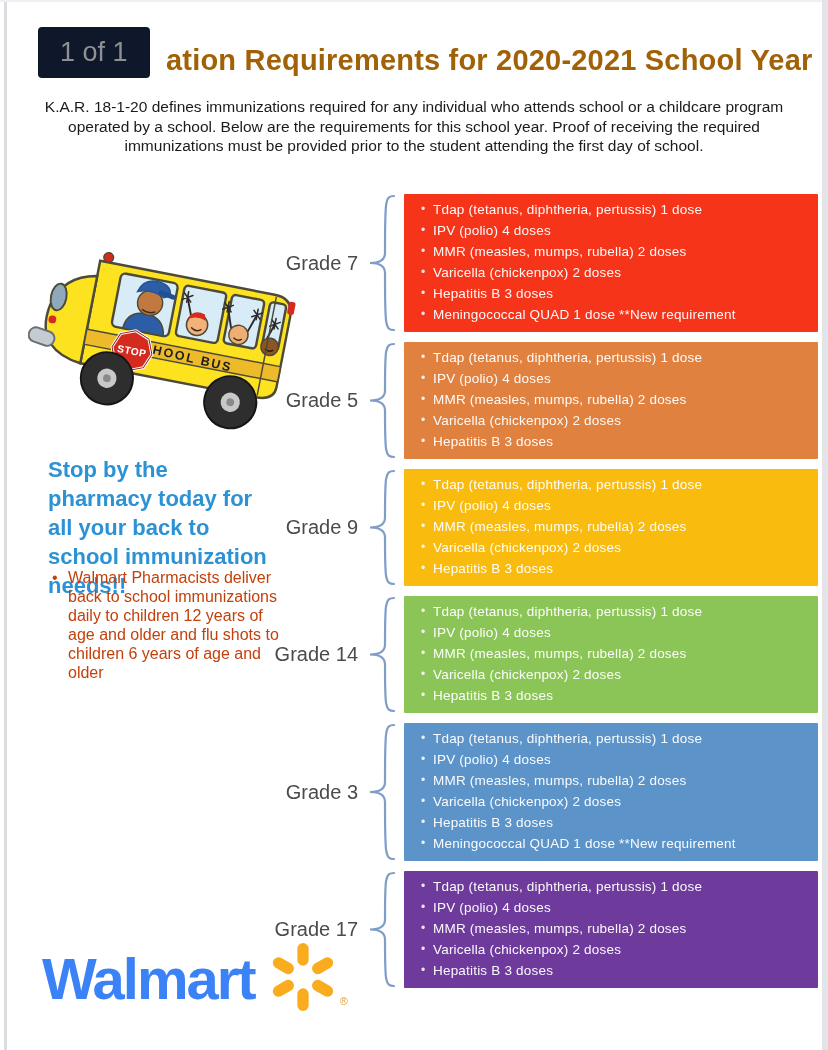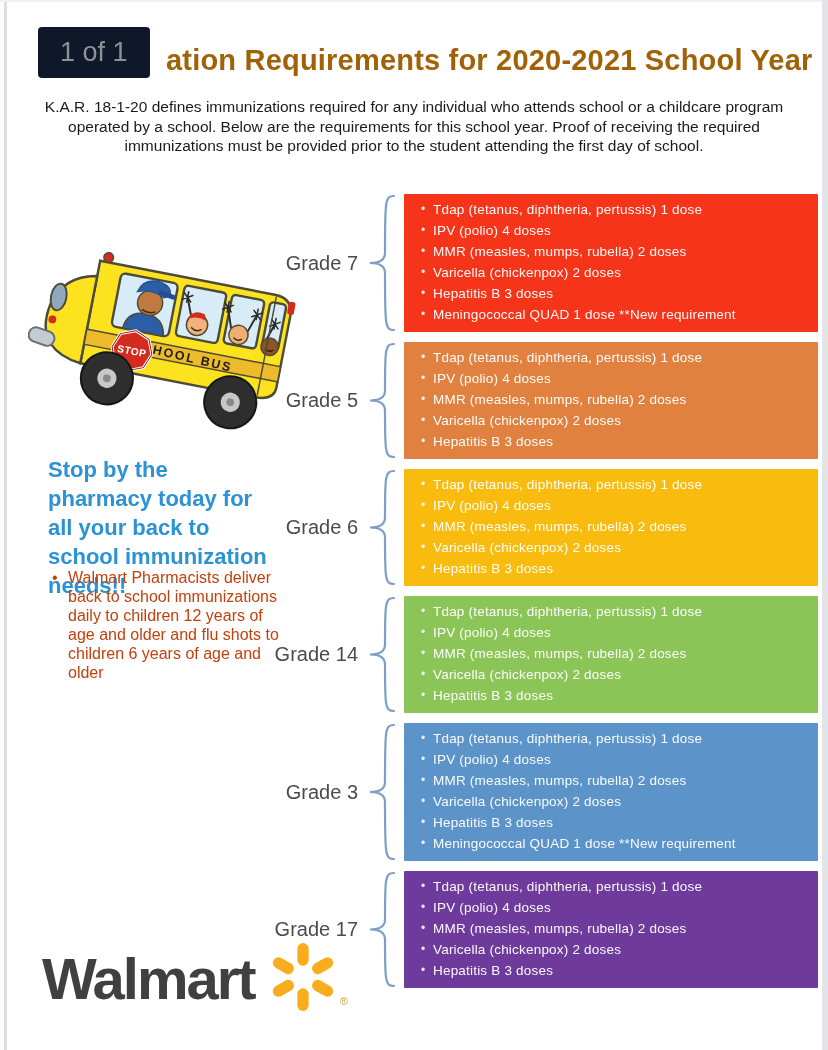--- a/index.html
+++ b/index.html
@@ -171,21 +171,21 @@
     <ul class="grade-box" style="background: rgb(224, 129, 64);">
           <li>Tdap (tetanus, diphtheria, pertussis) 1 dose</li>
           <li>IPV (polio) 4 doses</li>
           <li>MMR (measles, mumps, rubella) 2 doses</li>
           <li>Varicella (chickenpox) 2 doses</li>
           <li>Hepatitis B 3 doses</li>
         </ul>
   </div>
 
   <div class="grade-row">
-    <div class="grade-label">Grade 6</div>
+    <div class="grade-label">Grade 9</div>
     <svg class="brace" width="34" viewBox="0 0 34 119" height="119">
       <path fill="none" stroke-width="2.2" stroke-linecap="round" stroke="#7E9EC8" d="M30 3 C21 3 21 8 21 49.5 C21 56.5 15 59.5 6 59.5 C15 59.5 21 62.5 21 69.5 C21 111 21 116 30 116"></path>
     </svg>
     <ul class="grade-box" style="background: rgb(248, 187, 14);">
           <li>Tdap (tetanus, diphtheria, pertussis) 1 dose</li>
           <li>IPV (polio) 4 doses</li>
           <li>MMR (measles, mumps, rubella) 2 doses</li>
           <li>Varicella (chickenpox) 2 doses</li>
           <li>Hepatitis B 3 doses</li>
         </ul>
@@ -229,21 +229,21 @@
           <li>Tdap (tetanus, diphtheria, pertussis) 1 dose</li>
           <li>IPV (polio) 4 doses</li>
           <li>MMR (measles, mumps, rubella) 2 doses</li>
           <li>Varicella (chickenpox) 2 doses</li>
           <li>Hepatitis B 3 doses</li>
         </ul>
   </div>
 </div>
 
   <div class="logo">
-    <span class="logo-text" style="color: #404040;">Walmart</span>
+    <span class="logo-text" style="color: #3b82f6;">Walmart</span>
     <svg class="spark" width="72" height="72" viewBox="0 0 70 70">
       <g>
         <rect x="29.5" y="2" width="11" height="22" rx="5.5" fill="#F9AC1E"></rect>
         <rect x="29.5" y="2" width="11" height="22" rx="5.5" transform="rotate(60 35 35)" fill="#F9AC1E"></rect>
         <rect x="29.5" y="2" width="11" height="22" rx="5.5" transform="rotate(120 35 35)" fill="#F9AC1E"></rect>
         <rect x="29.5" y="2" width="11" height="22" rx="5.5" transform="rotate(180 35 35)" fill="#F9AC1E"></rect>
         <rect x="29.5" y="2" width="11" height="22" rx="5.5" transform="rotate(240 35 35)" fill="#F9AC1E"></rect>
         <rect x="29.5" y="2" width="11" height="22" rx="5.5" transform="rotate(300 35 35)" fill="#F9AC1E"></rect>
       </g>
     </svg>

